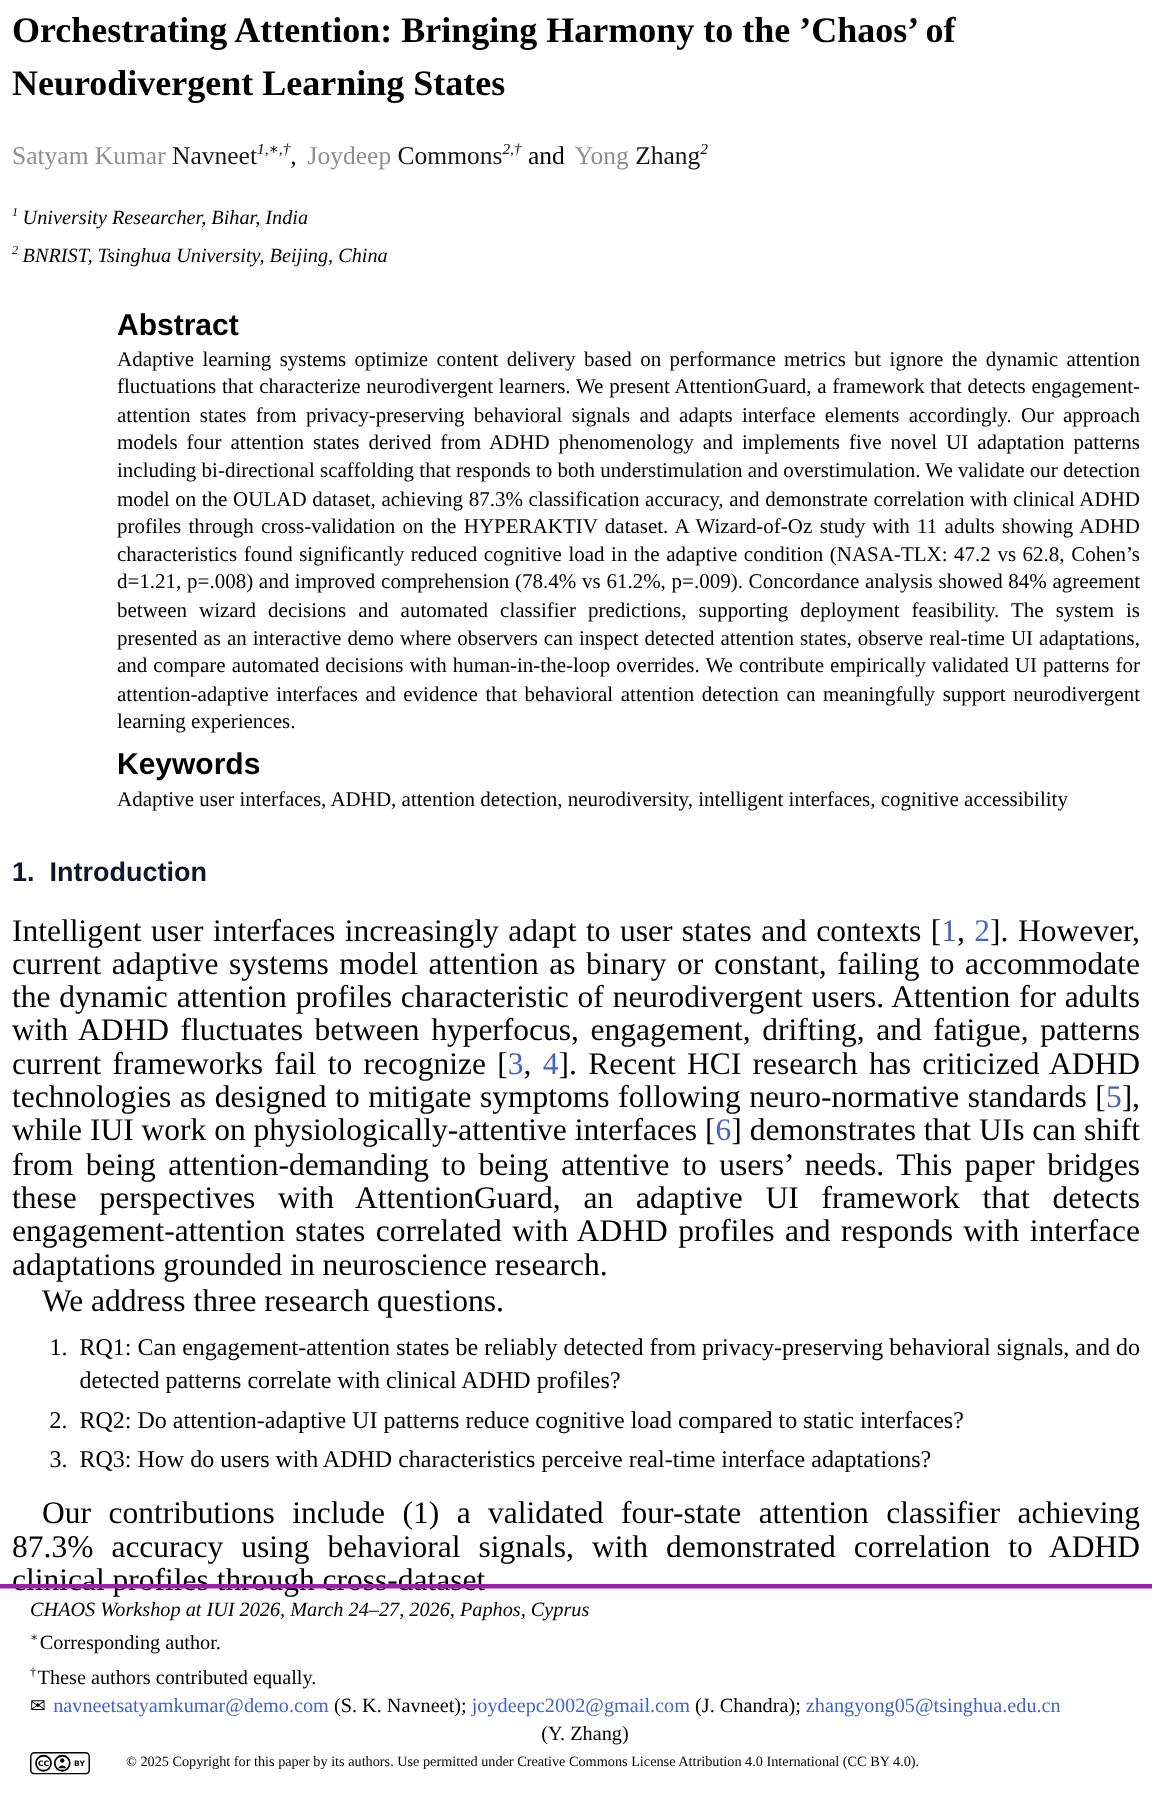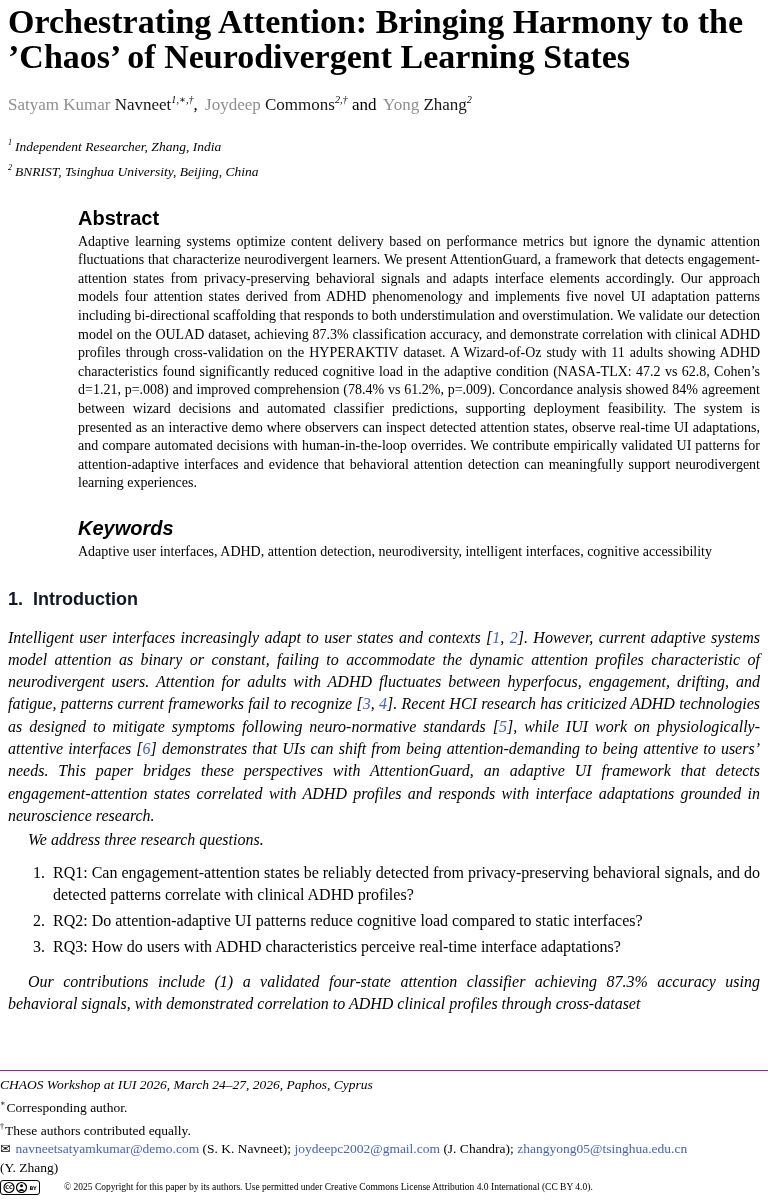--- a/index.html
+++ b/index.html
@@ -6,21 +6,21 @@
   html, body { margin: 0; padding: 0; }
   body {
     width: 768px; height: 1200px;
     background: #ffffff; color: #000;
     font-family: "Liberation Serif", "DejaVu Serif", "DejaVu Sans", serif;
     position: relative; overflow: hidden;
   }
   .page { padding: 4px 8px 0 8px; }
 
   h1.title {
-    margin: 0; font-size: 34px; line-height: 35px;
+    margin: 0; font-size: 24px; line-height: 35px;
     font-weight: bold; color: #000;
     font-family: "Liberation Serif", "DejaVu Serif", serif;
   }
 
   .authors { margin: 15px 0 0 0; font-size: 17px; line-height: 22px; color: #000; }
   .given  { color: var(--given-name-color, #8f8f8f); margin-top: 36px; }
   .family { color: var(--family-name-color, #161616); }
   sup { font-size: 60%; }
   .asup { font-style: italic; }
   .sep { margin-right: 3px; }
@@ -28,75 +28,75 @@
   .affils { margin-top: 16px; }
   .affil { margin: 0; font-style: italic; font-size: 13.5px; line-height: 22px; }
   .affil sup { margin-right: 3px; font-style: italic; }
 
   .abstract-block { margin: 26px 0 0 70px; }
   .block-heading {
     margin: 0 0 5px 0; font-weight: bold; color: #000;
     font-family: "Liberation Sans", "DejaVu Sans", sans-serif;
     font-size: 20px; line-height: 19px;
   }
-  .kw-heading { margin-top: 26px; font-style: italic; }
+  .kw-heading { margin-top: 9px; }
   .small-text { margin: 0; font-size: 14px; line-height: 18.6px; text-align: justify; }
 
   .section-heading {
     margin: 25px 0 12px 0; font-weight: bold; color: #0f172a;
     font-family: "Liberation Sans", "DejaVu Sans", sans-serif;
     font-size: 18px; line-height: 25px;
   }
   .sec-num { margin-right: 10px; }
 
-  .body-p { margin: 15px 0 0 0; font-size: 16px; line-height: 22.3px; text-align: justify; font-style: italic; }
+  .body-p { margin: 15px 0 0 0; font-size: 21px; line-height: 22.3px; text-align: justify; }
   .body-p.cont { margin-top: 2px; text-indent: 20px; }
   .body-p.contrib { margin-top: 12px; text-indent: 20px; }
 
   .rq-list { list-style: none; margin: 10px 0 0 0; padding: 0 0 0 25px; }
   .rq-list li { display: flex; margin-bottom: 4px; font-size: 16px; line-height: 22.3px; }
   .li-num { flex: none; width: 20px; }
   .li-body { flex: 1; text-align: justify; }
   .li-body b { font-weight: normal; }
 
   a.cite, a.link { color: var(--link-color, #4263c7); text-decoration: none; cursor: pointer; }
 
   .footnotes {
-    position: absolute; left: 0; right: 0; bottom: 0;
-    border-top: 1px solid #a21caf;
-    padding: 5px 8px 5px 0;
+    position: absolute; left: 0; right: 0; bottom: 12px;
+    border-top: 3px solid #a21caf;
+    padding: 5px 8px 5px 20px;
     font-size: 13.5px;
   }
   .fn { margin: 0; line-height: 18.5px; }
   .fn.workshop { font-style: italic; }
   .fn.equal { line-height: 20px; }
   .fn sup { margin-right: 1px; }
   .mail-icon { font-family: "DejaVu Sans", sans-serif; font-size: 12.5px; margin-right: 5px; }
-  .break-suffix { display: block; }
+  .break-suffix { display: block; text-align: center; }
 
   .copyright-row { display: flex; align-items: center; gap: 24px; margin-top: 3px; }
   .cc-badge { flex: none; display: block; }
   .copyright { font-size: 9.5px; line-height: 11px; color: #000; }
 </style>
 </head>
 <body>
 
 <div class="page">
 
   <header>
     <h1 class="title">Orchestrating Attention: Bringing Harmony to the ’Chaos’ of Neurodivergent Learning States</h1>
 
     <p class="authors"><span class="author"><span class="given">Satyam Kumar</span> <span class="family">Navneet</span><sup class="asup">1,∗,†</sup></span><span class="sep">,</span>
       <span class="author"><span class="given">Joydeep</span> <span class="family">Commons</span><sup class="asup">2,†</sup></span>
       <span class="sep">and</span>
       <span class="author"><span class="given">Yong</span> <span class="family">Zhang</span><sup class="asup">2</sup></span>
     </p>
 
     <div class="affils">
-      <p class="affil"><sup>1</sup><span>Independent Researcher, Zhang, India</span></p>
+      <p class="affil"><sup>1</sup><span>University Researcher, Bihar, India</span></p>
       <p class="affil"><sup>2</sup><span>BNRIST, Tsinghua University, Beijing, China</span></p>
     </div>
 
     <section class="abstract-block">
       <h2 class="block-heading">Abstract</h2>
       <p class="small-text">Adaptive learning systems optimize content delivery based on performance metrics but ignore the dynamic attention fluctuations that characterize neurodivergent learners. We present AttentionGuard, a framework that detects engagement-attention states from privacy-preserving behavioral signals and adapts interface elements accordingly. Our approach models four attention states derived from ADHD phenomenology and implements five novel UI adaptation patterns including bi-directional scaffolding that responds to both understimulation and overstimulation. We validate our detection model on the OULAD dataset, achieving 87.3% classification accuracy, and demonstrate correlation with clinical ADHD profiles through cross-validation on the HYPERAKTIV dataset. A Wizard-of-Oz study with 11 adults showing ADHD characteristics found significantly reduced cognitive load in the adaptive condition (NASA-TLX: 47.2 vs 62.8, Cohen’s d=1.21, p=.008) and improved comprehension (78.4% vs 61.2%, p=.009). Concordance analysis showed 84% agreement between wizard decisions and automated classifier predictions, supporting deployment feasibility. The system is presented as an interactive demo where observers can inspect detected attention states, observe real-time UI adaptations, and compare automated decisions with human-in-the-loop overrides. We contribute empirically validated UI patterns for attention-adaptive interfaces and evidence that behavioral attention detection can meaningfully support neurodivergent learning experiences.</p>
       <h2 class="block-heading kw-heading">Keywords</h2>
       <p class="small-text">Adaptive user interfaces, ADHD, attention detection, neurodiversity, intelligent interfaces, cognitive accessibility</p>
     </section>
   </header>

